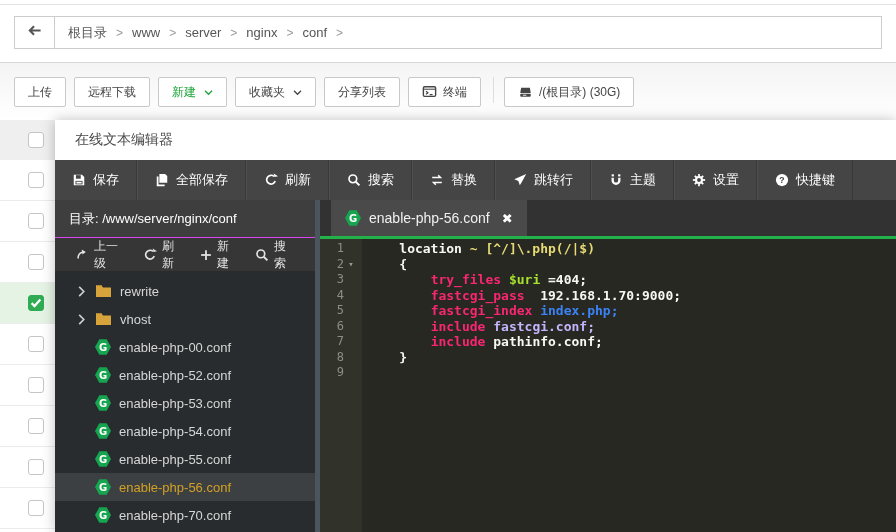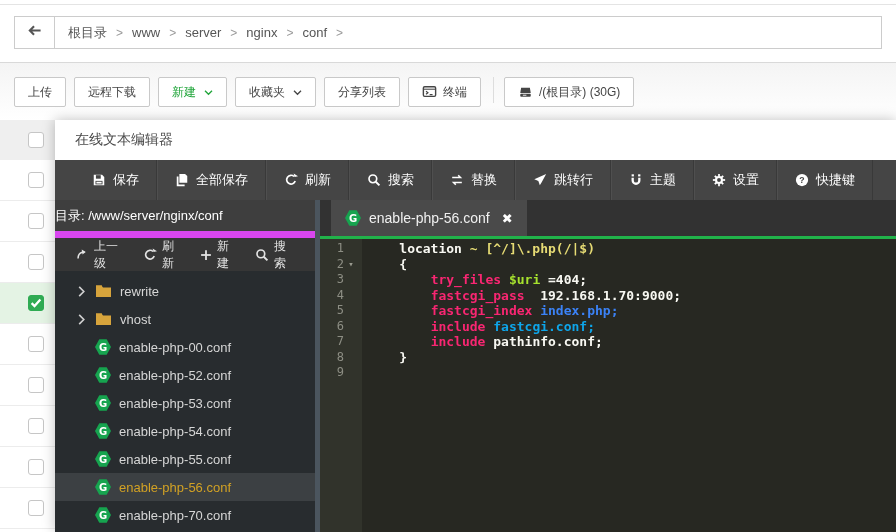--- a/index.html
+++ b/index.html
@@ -40,32 +40,32 @@
   .cbox { width:16px; height:16px; border:1px solid #c6c6c6; border-radius:3px;
     background:#fff; margin-left:28px; cursor:pointer; position:relative; }
   .cbox.on { background:#2fab53; border-color:#2fab53; }
 
   
   .modal { position:absolute; left:55px; top:120px; right:0; bottom:0;
     display:flex; flex-direction:column; background:#fff;
     box-shadow:0 0 12px rgba(0,0,0,.25); }
   .modal-title { height:40px; background:#fff; display:flex; align-items:center;
     padding-left:20px; font-size:14px; color:#4a4a4a; flex:0 0 40px; }
-  .ed-toolbar { height:40px; flex:0 0 40px; background:#454545; display:flex;padding-left:20px; }
+  .ed-toolbar { height:40px; flex:0 0 40px; background:#454545; display:flex; }
   .ed-btn { display:flex; align-items:center; gap:7px; padding:0 17px; color:#fff;
     font-size:13px; border-right:1px solid #393939; border-left:1px solid #4f4f4f;
     cursor:pointer; white-space:nowrap; }
   .ed-btn:first-child { border-left:none; }
   .ed-body { flex:1; display:flex; min-height:0; }
 
   
   .side { width:260px; flex:0 0 260px; display:flex; flex-direction:column; min-height:0; }
   .dir-hdr { height:38px; flex:0 0 38px; background:#3e3e3e; color:#fff;
-    font-size:13px; display:flex; align-items:center; 
-    border-bottom:7px solid #d946ef; white-space:nowrap; }
+    font-size:13px; display:flex; align-items:center; padding-left:14px;
+    border-bottom:1px solid #d946ef; white-space:nowrap; }
   .side-actions { height:33px; flex:0 0 33px; background:#363636; display:flex;
     align-items:center; padding:0 21px; gap:18px; color:#e3e3e3; font-size:12px; }
   .side-act { display:flex; align-items:center; gap:5px; cursor:pointer; }
   .tree { flex:1; background:#282c2f; padding-top:6px; overflow:hidden; }
   .tree-row { height:28px; display:flex; align-items:center; color:#d6d6d6;
     font-size:13px; cursor:pointer; padding-left:22px; gap:8px; white-space:nowrap; }
   .tree-row .chev { color:#cfcfcf; display:inline-flex; width:10px; }
   .tree-row.file { padding-left:40px; }
   .tree-row.selected { background:#3c4043; color:#d2a124; }
 
@@ -456,21 +456,21 @@
               <span class="num">9</span>
               <span class="fold"></span>
             </div>
           </div>
         <div class="code" id="code">
             <div class="code-line"><span style="color: rgb(248, 248, 242);">    location </span><span style="color: rgb(230, 219, 116);">~ [^/]\.php(/|$)</span></div>
             <div class="code-line"><span style="color: rgb(248, 248, 242);">    {</span></div>
             <div class="code-line"><span style="color: rgb(248, 248, 242);">        </span><span style="color: rgb(249, 38, 114);">try_files</span><span style="color: rgb(248, 248, 242);"> </span><span style="color: rgb(166, 226, 46);">$uri</span><span style="color: rgb(248, 248, 242);"> =404;</span></div>
             <div class="code-line"><span style="color: rgb(248, 248, 242);">        </span><span style="color: rgb(249, 38, 114);">fastcgi_pass</span><span style="color: rgb(248, 248, 242);">  192.168.1.70:9000;</span></div>
             <div class="code-line"><span style="color: rgb(248, 248, 242);">        </span><span style="color: rgb(249, 38, 114);">fastcgi_index</span><span style="color: #3b82f6;"> index.php;</span></div>
-            <div class="code-line"><span style="color: rgb(248, 248, 242);">        </span><span style="color: rgb(249, 38, 114);">include</span><span style="color: #0ea5e9;"> fastcgi.conf;</span></div>
+            <div class="code-line"><span style="color: rgb(248, 248, 242);">        </span><span style="color: rgb(249, 38, 114);">include</span><span style="color: #c4b5fd;"> fastcgi.conf;</span></div>
             <div class="code-line"><span style="color: rgb(248, 248, 242);">        </span><span style="color: rgb(249, 38, 114);">include</span><span style="color: rgb(248, 248, 242);"> pathinfo.conf;</span></div>
             <div class="code-line"><span style="color: rgb(248, 248, 242);">    }</span></div>
             <div class="code-line"></div>
           </div>
       </div>
     </div>
   </div>
 </div>
 
 </body></html>

